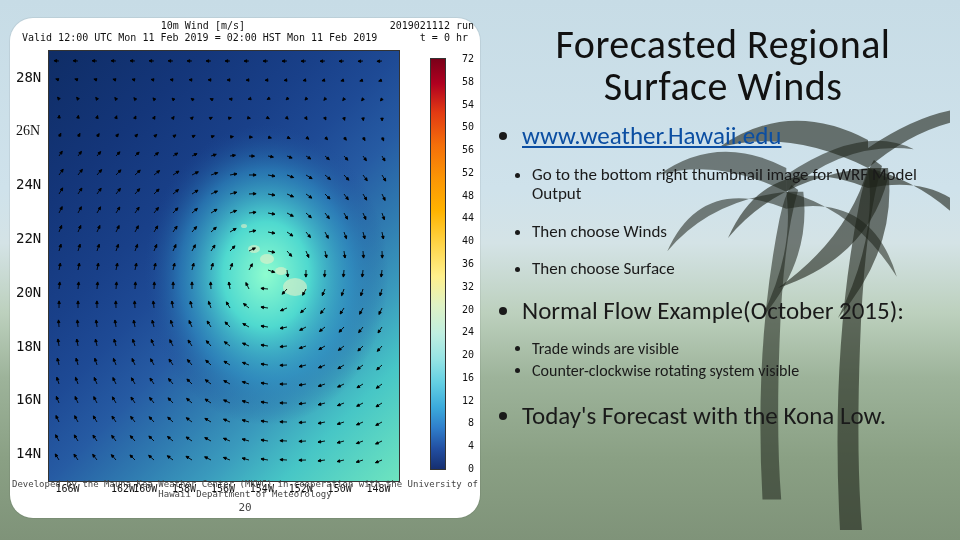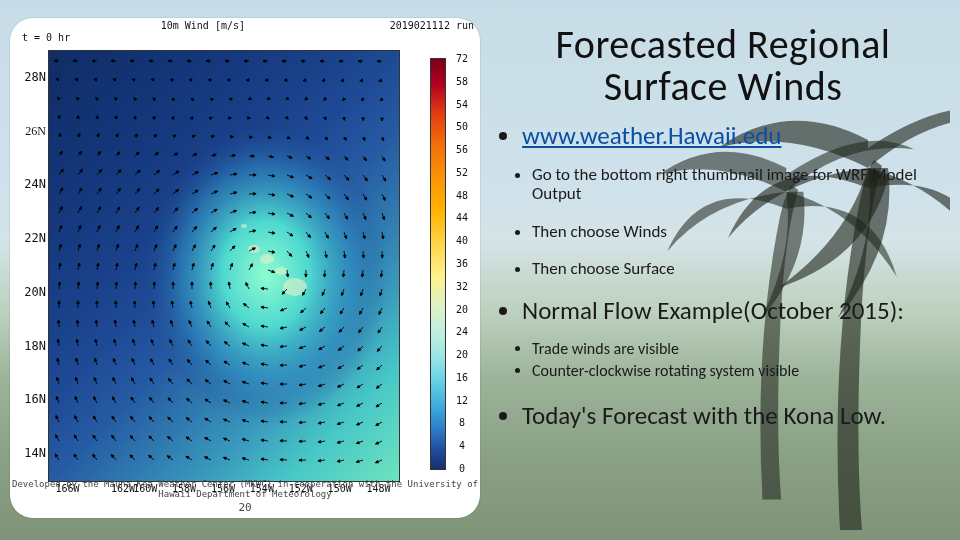--- a/index.html
+++ b/index.html
@@ -57,22 +57,22 @@
     height: 430px;
     border: 1px solid #333;
     background: linear-gradient(135deg,#0f2d66 0%, #14367a 20%, #194089 35%, #1e4a95 45%, #265ba3 55%, #2f7ab0 65%, #3a9bbd 75%, #47c6c6 85%, #6ee4bf 100%);
     overflow: hidden;
   }
   .axes svg { width:100%; height:100%; display:block; }
   .ytick {
     position: absolute;
     left: 6px;
     width: 30px;
-    text-align: right;
-    font-size: 12px;
+    text-align: left;
+    font-size: 14px;
     font-family: monospace;
     color: #111;
     transform: translateY(-50%);
   }
   .xtick {
     position: absolute;
     bottom: 24px;
     font-size: 10px;
     font-family: monospace;
     color:#111;
@@ -102,21 +102,21 @@
     border: 1px solid #333;
     background: linear-gradient(to bottom,
       #7a0019 0%, #b00020 6%, #e23a13 13%, #f46f0a 21%, #fb9505 29%,
       #ffb300 37%, #ffd447 45%, #fff08c 53%, #dff2c4 60%,
       #bfeee0 67%, #97e4e4 73%, #63cfe3 79%, #3baadb 85%, #2f7ecb 90%, #224fa2 95%, #162f70 100%);
   }
   .cblabel {
     position: absolute;
     right: 6px;
     width: 24px;
-    text-align: center;
+    text-align: right;
     font-size: 10px;
     font-family: monospace;
     color:#111;
     transform: translateY(-50%);
   }
   
   .content {
     position: absolute;
     left: 500px;
     top: 24px;
@@ -171,20 +171,21 @@
       </g>
     </g>
   </svg>
 
   <div class="plot-panel">
     <div class="plot-header">
       <span></span>
       <span>10m Wind [m/s]</span>
       <span>2019021112 run</span>
       <div class="line2">
+        <span>Valid 12:00 UTC Mon 11 Feb 2019 = 02:00 HST Mon 11 Feb 2019</span>
         <span>t =  0 hr</span>
       </div>
     </div>
 
     <div class="axes">
       <svg viewBox="0 0 350 430" preserveAspectRatio="none">
 
         <radialGradient id="low" cx="62%" cy="52%" r="35%">
           <stop offset="0%" stop-color="#8efccf"></stop>
           <stop offset="35%" stop-color="#4fd9cf"></stop>

